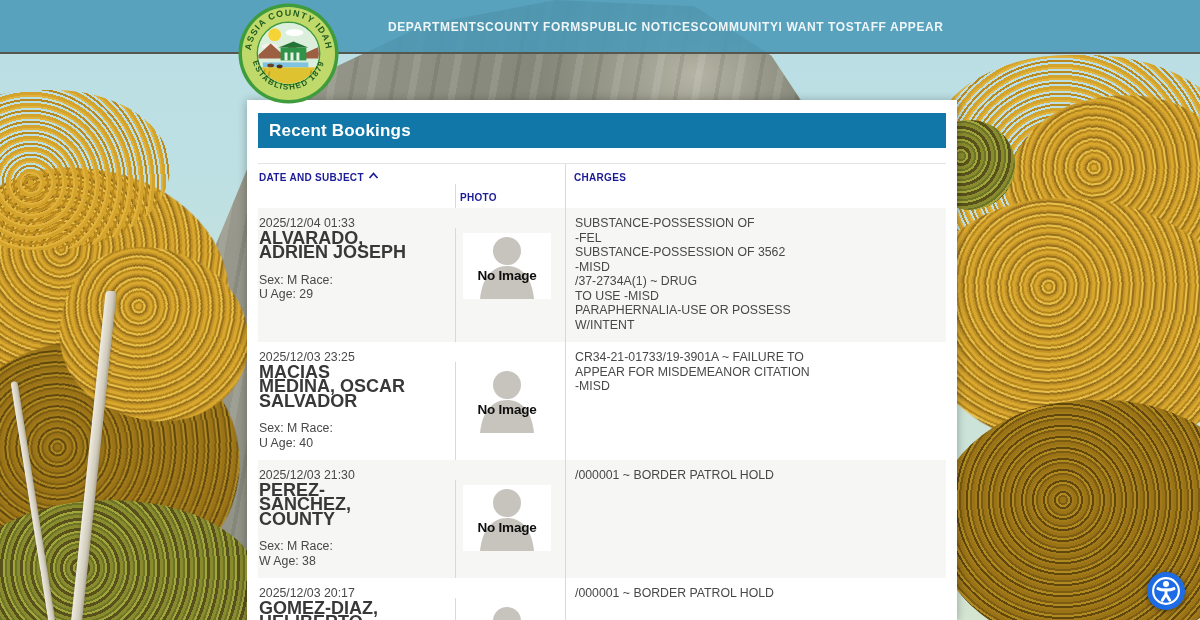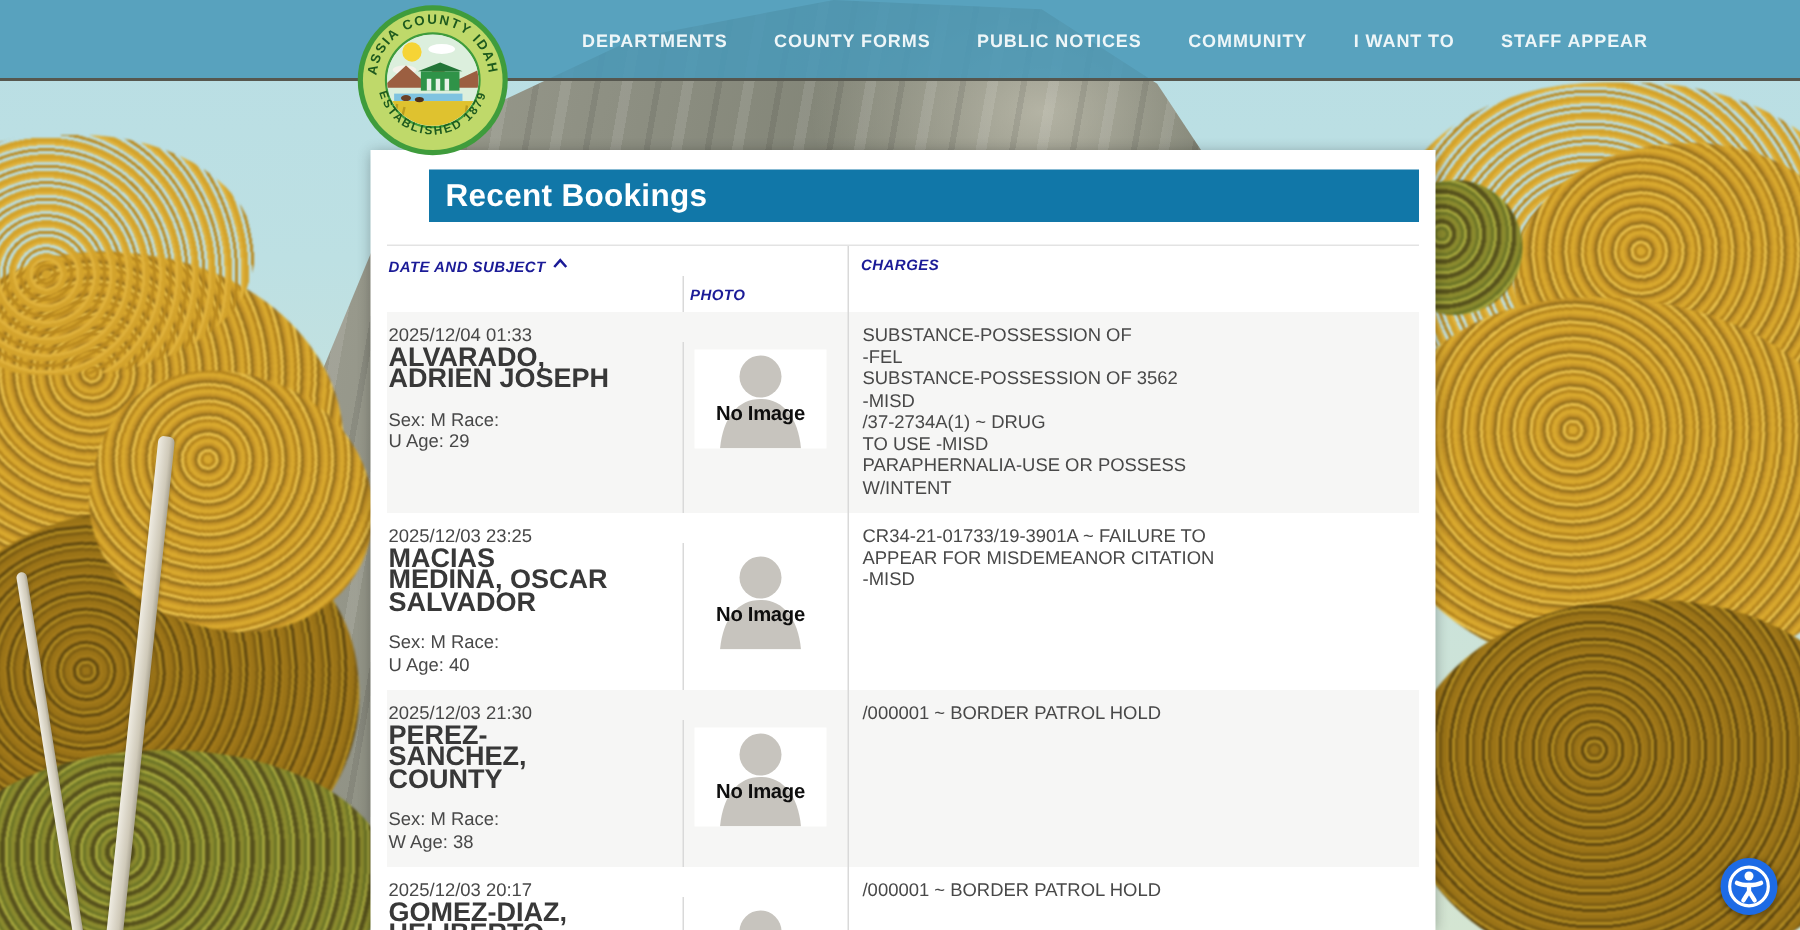--- a/index.html
+++ b/index.html
@@ -19,33 +19,33 @@
   .gold { background:repeating-radial-gradient(circle at 38% 36%, #d8a82e 0 3px, #b3831c 3px 5px, #e8c04a 5px 7px, #97701c 7px 9px, #c49327 9px 11px); border-radius:46% 54% 50% 49%; }
   .gold-gap { background:repeating-radial-gradient(circle at 42% 58%, #d3a32c 0 3px, rgba(0,0,0,0) 3px 5px, #b9891e 5px 7px, rgba(0,0,0,0) 7px 9px, #e0b23c 9px 11px); border-radius:48% 52% 55% 45%; }
   .darkgold { background:repeating-radial-gradient(circle at 40% 40%, #9a7317 0 3px, #7c5c12 3px 5px, #b08a21 5px 7px, #5f470e 7px 9px, #a37a1a 9px 11px); border-radius:50% 48% 52% 50%; }
   .olive { background:repeating-radial-gradient(circle at 40% 40%, #8a8a2e 0 3px, #6c7426 3px 5px, #a3a43c 5px 7px, #57521c 7px 10px); border-radius:50%; }
   .trunk { position:absolute; z-index:3; background:linear-gradient(90deg,#efece2,#cfc9b8 70%,#a9a391); border-radius:4px; box-shadow:0 0 3px rgba(60,50,30,.4); }
 
   
   .navbar { position:absolute; left:0; top:0; width:1200px; height:54px; z-index:5;
         background:rgba(74,153,184,.87); border-bottom:2px solid #56574f;
         display:flex; align-items:center; }
-  .nav-links { position:absolute; left:388px; top:0; height:54px; display:flex; align-items:center; gap:31px; }
+  .nav-links { position:absolute; left:388px; top:0; height:54px; display:flex; align-items:center; }
   .nav-links a { color:#eef6f8; text-decoration:none; font-size:12px; font-weight:600; letter-spacing:.6px; white-space:nowrap; cursor:pointer; }
   .logo { position:absolute; left:237px; top:2px; width:103px; height:103px; z-index:6; cursor:pointer; }
 
   
   .panel { position:absolute; left:247px; top:100px; width:710px; height:520px; z-index:4;
         background:#fff; padding:13px 11px 0; box-shadow:0 1px 9px rgba(0,0,0,.3); overflow:hidden; }
-  .title-bar { height:35px; background:#1177a8; color:#fff; font-size:21px; font-weight:bold;
-        line-height:35px; padding-left:11px; letter-spacing:.2px;margin-left:28px; }
+  .title-bar { height:35px; background:#1177a8; color:#fff; font-size:17px; font-weight:bold;
+        line-height:35px; padding-left:11px; letter-spacing:.2px; }
   .bookings { margin-top:15px; border-top:1px solid #e3e3e3; }
   .grid-row { display:grid; grid-template-columns:197px 110px 1fr; }
   .thead { font-size:10px; font-weight:bold; color:#1b1b97; letter-spacing:.3px; }
-  .thead > div { padding:8px 0 5px 1px;font-style:italic; }
+  .thead > div { padding:8px 0 5px 1px; }
   .thead .c2, .thead .c3, .row .c2, .row .c3 { border-left:1px solid #d9d9d9; }
   .thead .c2 { padding-left:4px; } .thead .c3 { padding-left:8px; }
   .sort-caret { margin-left:4px; vertical-align:1px; }
   .row { font-size:12.3px; color:#484848; line-height:14.5px; }
   .row.alt { background:#f6f6f5; }
   .c1 { padding:8px 8px 10px 1px; }
   .c2 { padding:5px 0 6px 7px;margin-top:20px; }
   .c3 { padding:8px 8px 10px 9px; }
   .bk-name { font-weight:bold; color:#383838; font-size:18px; max-width:150px; }
   .bk-demo { margin-top:13px; }

